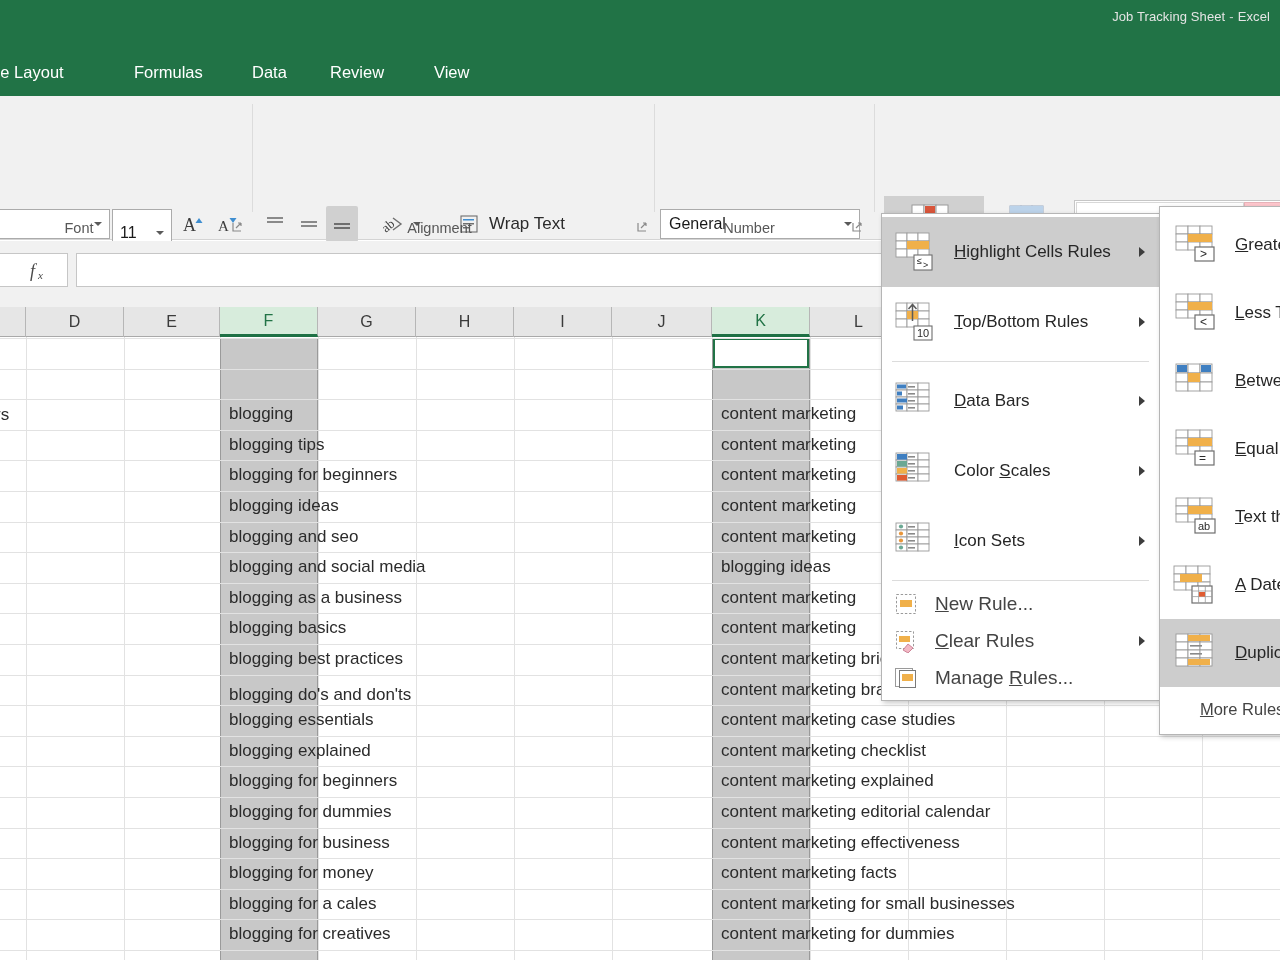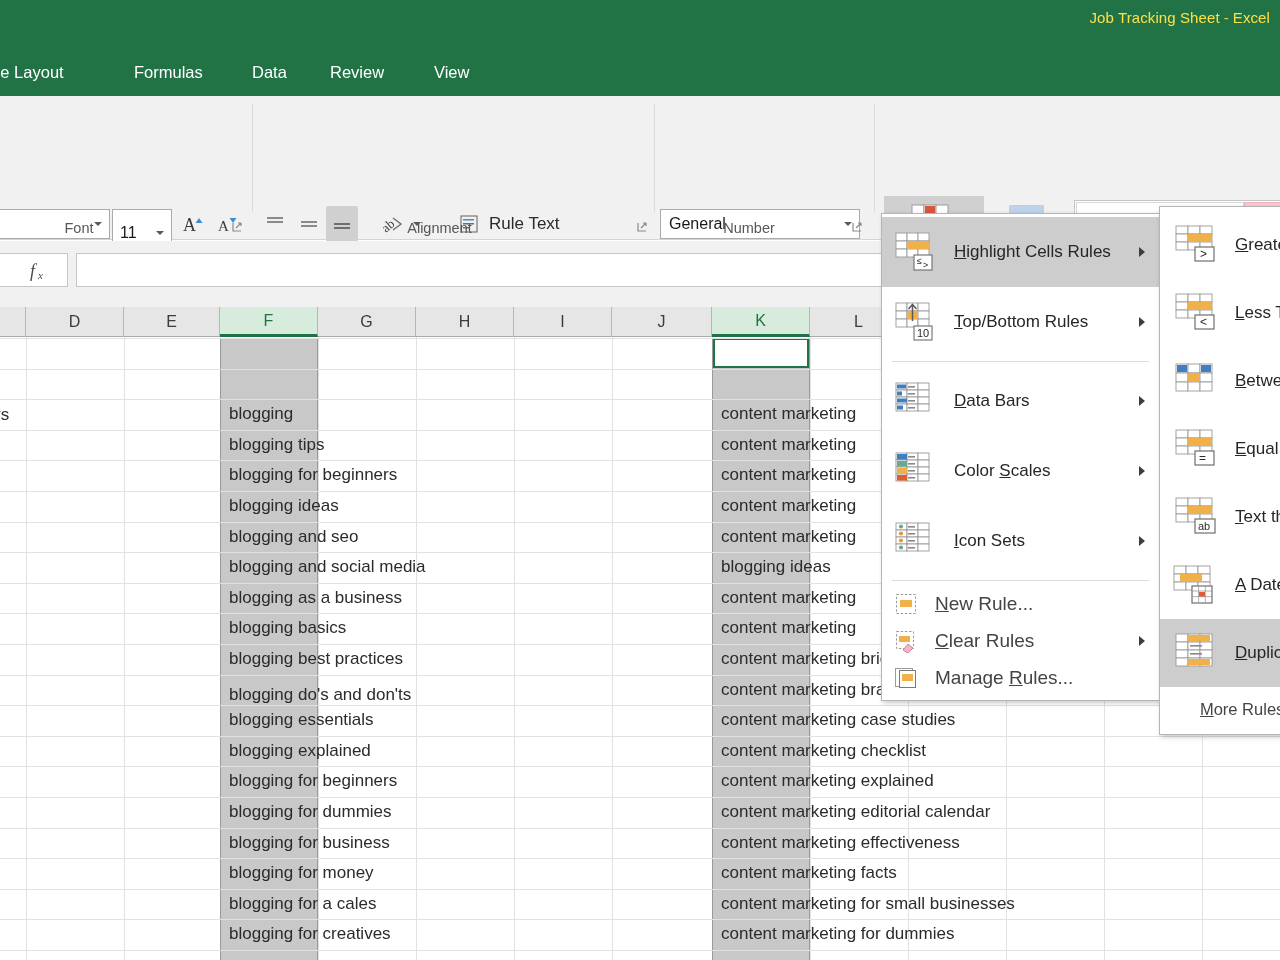--- a/index.html
+++ b/index.html
@@ -11,21 +11,21 @@
   }
   #app { position: relative; width: 1280px; height: 960px; }
 
   
   .titlebar {
     position: absolute; left: 0; top: 0; width: 1280px; height: 48px;
     background: #217346;
   }
   .title-text {
     position: absolute; right: 10px; top: 9px;
-    color: #fde047; font-size: 15px; letter-spacing: .1px;
+    color: #e5e5e5; font-size: 13px; letter-spacing: .1px;
     white-space: nowrap;
   }
   .title-sep { opacity: .85; padding: 0 4px; }
 
   
   .tabstrip {
     position: absolute; left: 0; top: 48px; width: 1280px; height: 48px;
     background: #217346;
   }
   .tab {
@@ -335,21 +335,21 @@
     <span style="width:0;height:0;border-left:4px solid transparent;border-right:4px solid transparent;border-top:4px solid #5a5a5a"></span>
   </div>
 
   <div class="rb-btn" style="left:458px;top:113px;width:140px;height:30px;justify-content:flex-start">
     <svg width="22" height="20" viewBox="0 0 22 20" style="flex:0 0 auto">
       <rect x="3" y="2" width="16" height="16" fill="none" stroke="#6e6e6e" stroke-width="1.1"></rect>
       <rect x="5" y="5" width="11" height="1.5" fill="#3f8ed0"></rect>
       <rect x="5" y="9" width="11" height="1.5" fill="#6e6e6e"></rect>
       <rect x="5" y="13" width="7" height="1.5" fill="#6e6e6e"></rect>
     </svg>
-    <span style="margin-left:9px;font-size:17px;color:#2b2b2b">Rule Text</span>
+    <span style="margin-left:9px;font-size:17px;color:#2b2b2b">Wrap Text</span>
   </div>
 
   <div class="rb-btn" style="left:260px;top:161px;width:30px;height:30px">
     <svg width="22" height="18" viewBox="0 0 22 18">
       <rect x="3" y="3" width="16" height="1.8" fill="#8a8a8a"></rect>
           <rect x="3" y="7" width="11" height="1.8" fill="#8a8a8a"></rect>
       <rect x="3" y="11" width="16" height="1.8" fill="#8a8a8a"></rect>
     </svg>
   </div>
   <div class="rb-btn" style="left:294px;top:161px;width:30px;height:30px">

